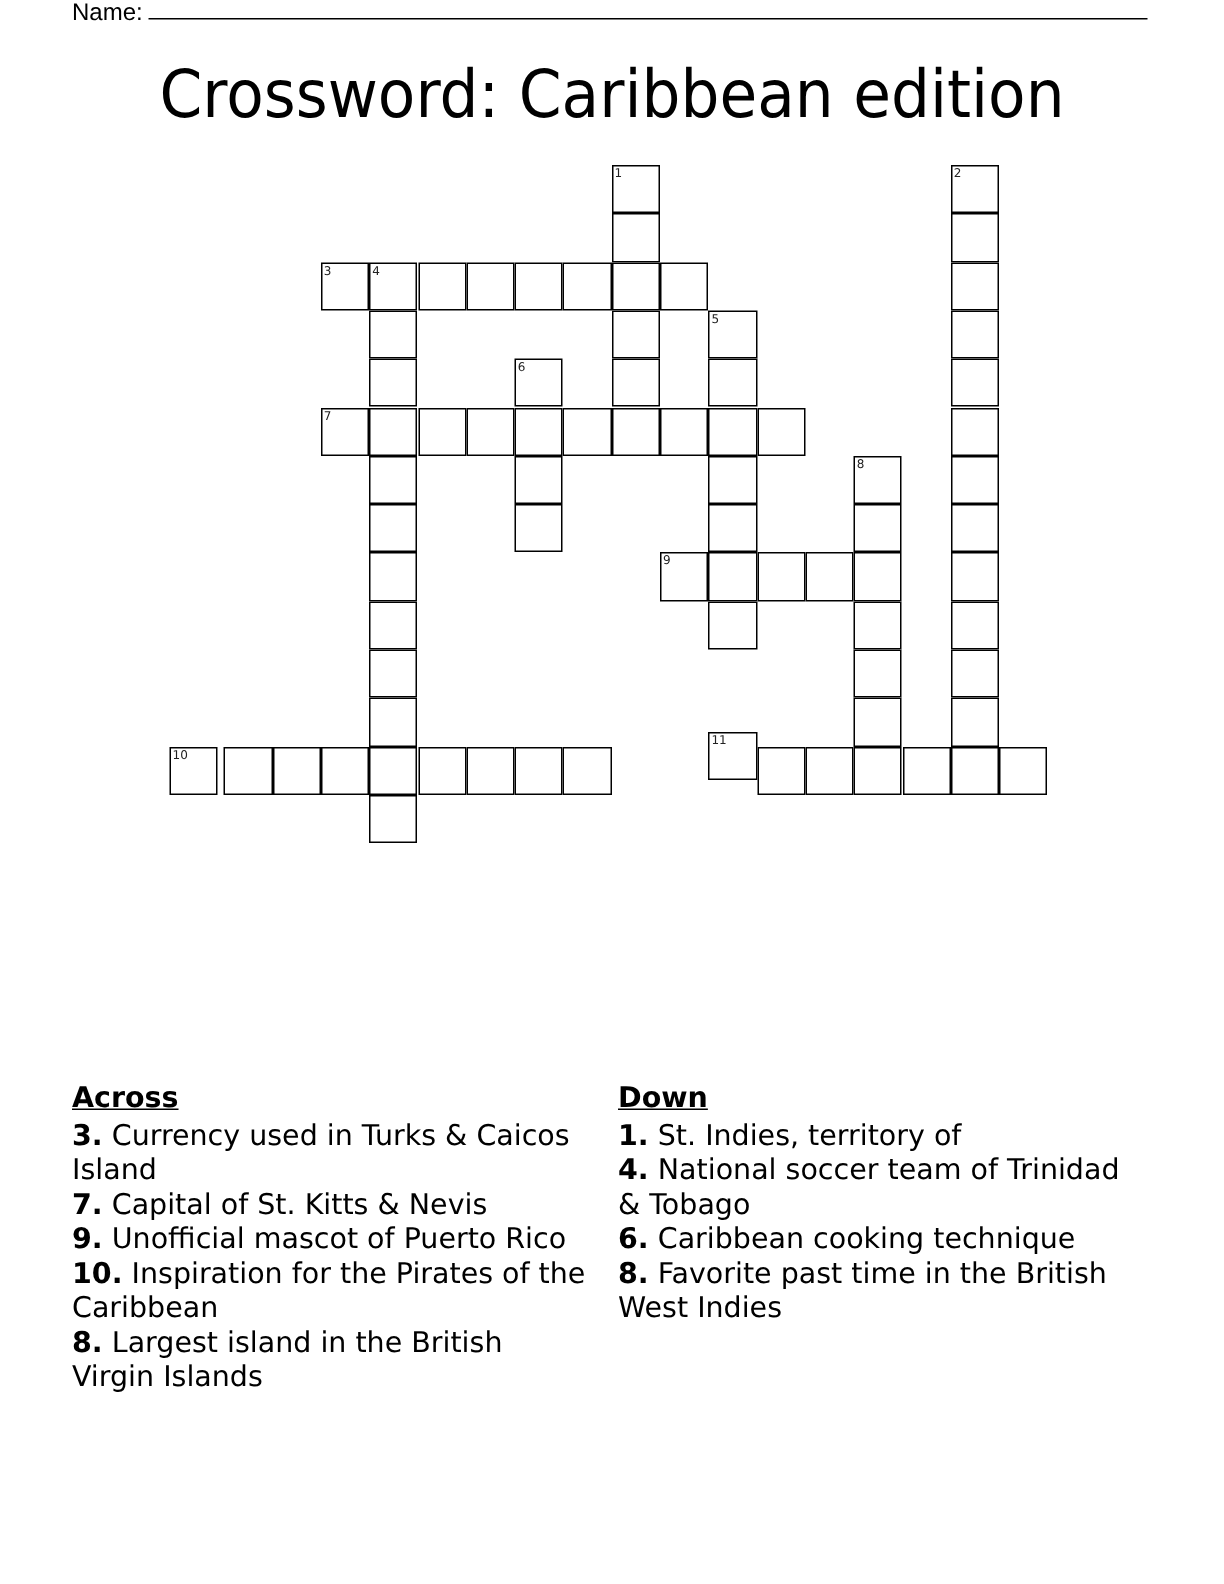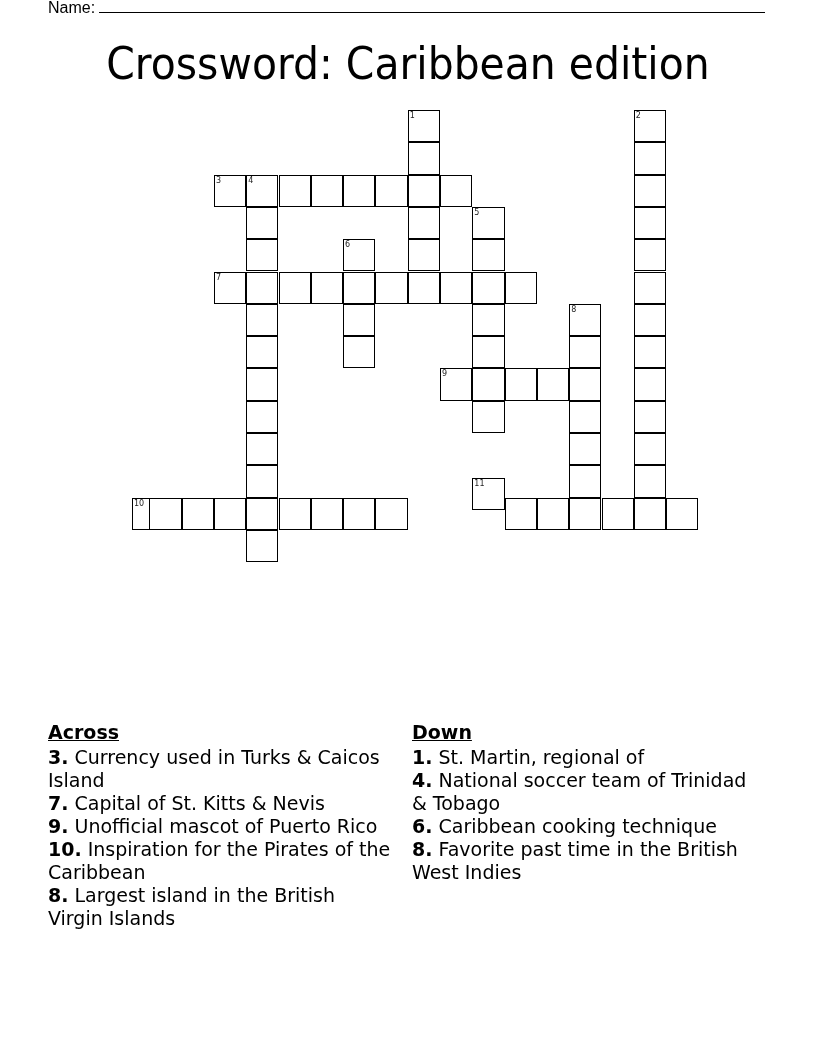--- a/index.html
+++ b/index.html
@@ -173,47 +173,47 @@
     <div class="cell" style="left: 569.2px; top: 368.4px;"></div>
     <div class="cell" style="left: 569.2px; top: 400.7px;"></div>
     <div class="cell" style="left: 569.2px; top: 433px;"></div>
     <div class="cell" style="left: 569.2px; top: 465.3px;"></div>
     <div class="cell" style="left: 569.2px; top: 497.6px;"></div>
     <div class="cell" style="left: 440px; top: 368.4px;">
       <span class="num">9</span>
     </div>
     <div class="cell" style="left: 504.6px; top: 368.4px;"></div>
     <div class="cell" style="left: 536.9px; top: 368.4px;"></div>
-    <div class="cell" style="left: 132px; top: 497.6px;">
+    <div class="cell" style="left: 113px; top: 497.6px;">
       <span class="num">10</span>
     </div>
     <div class="cell" style="left: 149.3px; top: 497.6px;"></div>
     <div class="cell" style="left: 181.6px; top: 497.6px;"></div>
     <div class="cell" style="left: 213.9px; top: 497.6px;"></div>
     <div class="cell" style="left: 278.5px; top: 497.6px;"></div>
     <div class="cell" style="left: 310.8px; top: 497.6px;"></div>
     <div class="cell" style="left: 343.1px; top: 497.6px;"></div>
     <div class="cell" style="left: 375.4px; top: 497.6px;"></div>
-    <div class="cell" style="left: 472.3px; top: 478px;">
+    <div class="cell" style="left: 472.3px; top: 488px;">
       <span class="num">11</span>
     </div>
     <div class="cell" style="left: 504.6px; top: 497.6px;"></div>
     <div class="cell" style="left: 536.9px; top: 497.6px;"></div>
     <div class="cell" style="left: 601.5px; top: 497.6px;"></div>
     <div class="cell" style="left: 666.1px; top: 497.6px;"></div>
   </div>
 
 <div class="clues across">
   <h2>Across</h2>
   <p class="clue"><b>3.</b> <span>Currency used in Turks &amp; Caicos Island</span></p>
   <p class="clue"><b>7.</b> <span>Capital of St. Kitts &amp; Nevis</span></p>
   <p class="clue"><b>9.</b> <span>Unofficial mascot of Puerto Rico</span></p>
   <p class="clue"><b>10.</b> <span>Inspiration for the Pirates of the Caribbean</span></p>
   <p class="clue"><b>8.</b> <span>Largest island in the British Virgin Islands</span></p>
 </div>
 
 <div class="clues down">
   <h2>Down</h2>
-  <p class="clue"><b>1.</b> <span>St. Martin, regional of</span></p>
+  <p class="clue"><b>1.</b> <span>St. Indies, territory of</span></p>
   <p class="clue"><b>4.</b> <span>National soccer team of Trinidad &amp; Tobago</span></p>
   <p class="clue"><b>6.</b> <span>Caribbean cooking technique</span></p>
   <p class="clue"><b>8.</b> <span>Favorite past time in the British West Indies</span></p>
 </div>
 
 </body></html>

